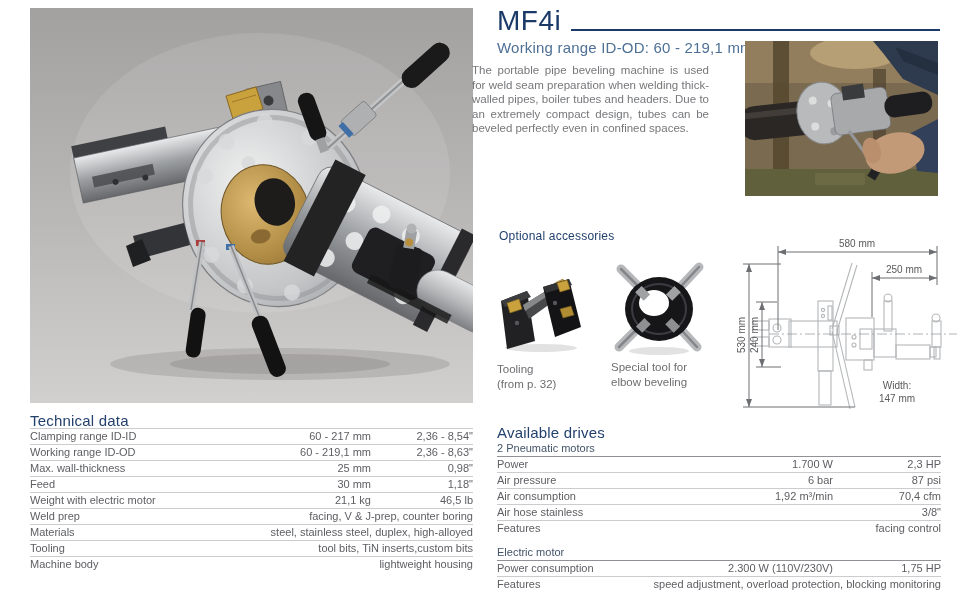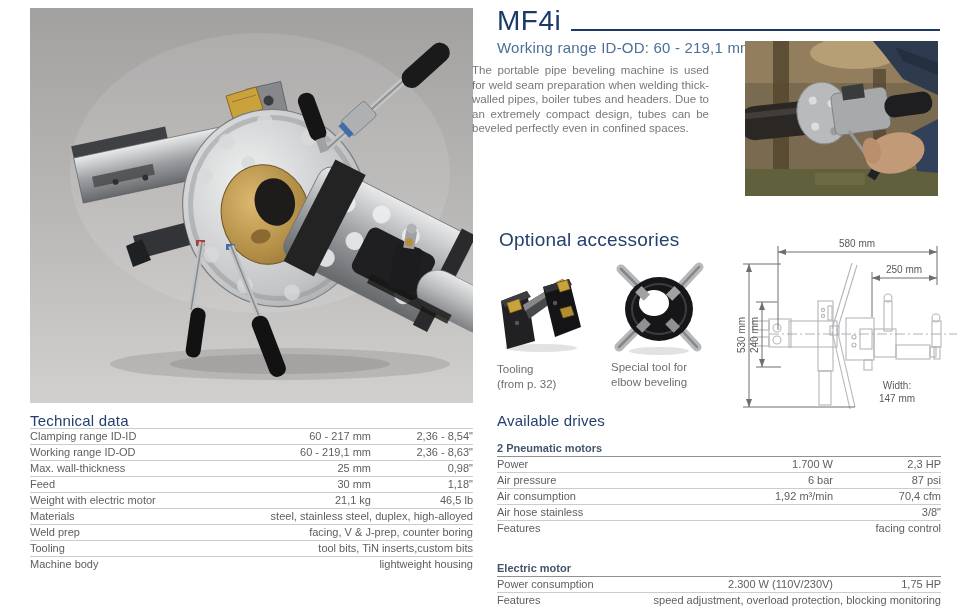--- a/index.html
+++ b/index.html
@@ -10,37 +10,37 @@
   
   .titlebar{display:flex;align-items:flex-end;left:497px;top:5px;width:443px;height:30px}
   .title{font-size:28px;line-height:28px;font-weight:normal;letter-spacing:.5px;color:#1c3a68}
   .titlerule{flex:1;border-bottom:2px solid #1c3a68;margin:0 0 4px 10px}
   .subtitle{left:497px;top:39px;font-size:15px;color:#4e7095;letter-spacing:.2px}
   .desc{left:472px;top:63px;width:237px;font-size:11.5px;line-height:14.6px;
         color:#76777a;text-align:justify}
 
   
   .h2{font-size:15px;color:#24416e;letter-spacing:.2px}
-  .h2.small{font-size:19px}
+  .h2.small{font-size:12px}
 
   
   .table{font-size:11px;color:#5d5e62}
   .tr3,.tr2{display:flex;align-items:center;height:15px;line-height:15px;
             border-bottom:1px solid #cbccce}
   .tr3:last-child,.tr2:last-child{border-bottom:none}
   .table.topline{border-top:1px solid #cbccce}
   .tl{flex:1;white-space:nowrap}
   .tm{text-align:right;white-space:nowrap}
   .ti{text-align:right;white-space:nowrap}
   .tv{flex:1.6;text-align:right;white-space:nowrap}
   .tech .tm{width:125px}.tech .ti{width:102px}
   .drv  .tm{width:150px}.drv  .ti{width:108px}
-  .sechead{display:flex;align-items:center;height:15px;line-height:15px;font-weight:bold;
+  .sechead{display:flex;align-items:center;height:15px;line-height:15px;font-weight:normal;
            color:#44546a;border-bottom:1px solid #8f9196}
-  .sechead.gap{margin-top:25px}
+  .sechead.gap{margin-top:9px}
 
   
   .caption{font-size:11.5px;line-height:15px;color:#6d6e71}
 
   svg text{font-family:"Liberation Sans",sans-serif}
 </style>
 </head>
 <body>
 
 <div class="abs" style="left:30px;top:8px;width:443px;height:395px">
@@ -376,38 +376,38 @@
       <span class="tl">Feed</span>
       <span class="tm">30 mm</span>
       <span class="ti">1,18"</span>
     </div>
   <div class="tr3">
       <span class="tl">Weight with electric motor</span>
       <span class="tm">21,1 kg</span>
       <span class="ti">46,5 lb</span>
     </div>
   <div class="tr2">
+      <span class="tl">Weld prep</span>
+      <span class="tv">facing, V &amp; J-prep, counter boring</span>
+    </div>
+  <div class="tr2">
       <span class="tl">Materials</span>
       <span class="tv">steel, stainless steel, duplex, high-alloyed</span>
     </div>
   <div class="tr2">
-      <span class="tl">Weld prep</span>
-      <span class="tv">facing, V &amp; J-prep, counter boring</span>
-    </div>
-  <div class="tr2">
       <span class="tl">Tooling</span>
       <span class="tv">tool bits, TiN inserts,custom bits</span>
     </div>
   <div class="tr2">
       <span class="tl">Machine body</span>
       <span class="tv">lightweight housing</span>
     </div>
 </div>
 
-<div class="abs h2" style="left:497px;top:412px">Available drives</div>
+<div class="abs h2" style="left:497px;top:424px">Available drives</div>
 <div class="abs table drv" style="left:497px;top:441px;width:444px">
   <div class="sechead">2 Pneumatic motors</div>
   <div class="tr3">
       <span class="tl">Power</span>
       <span class="tm">1.700 W</span>
       <span class="ti">2,3 HP</span>
     </div>
   <div class="tr3">
       <span class="tl">Air pressure</span>
       <span class="tm">6 bar</span>

